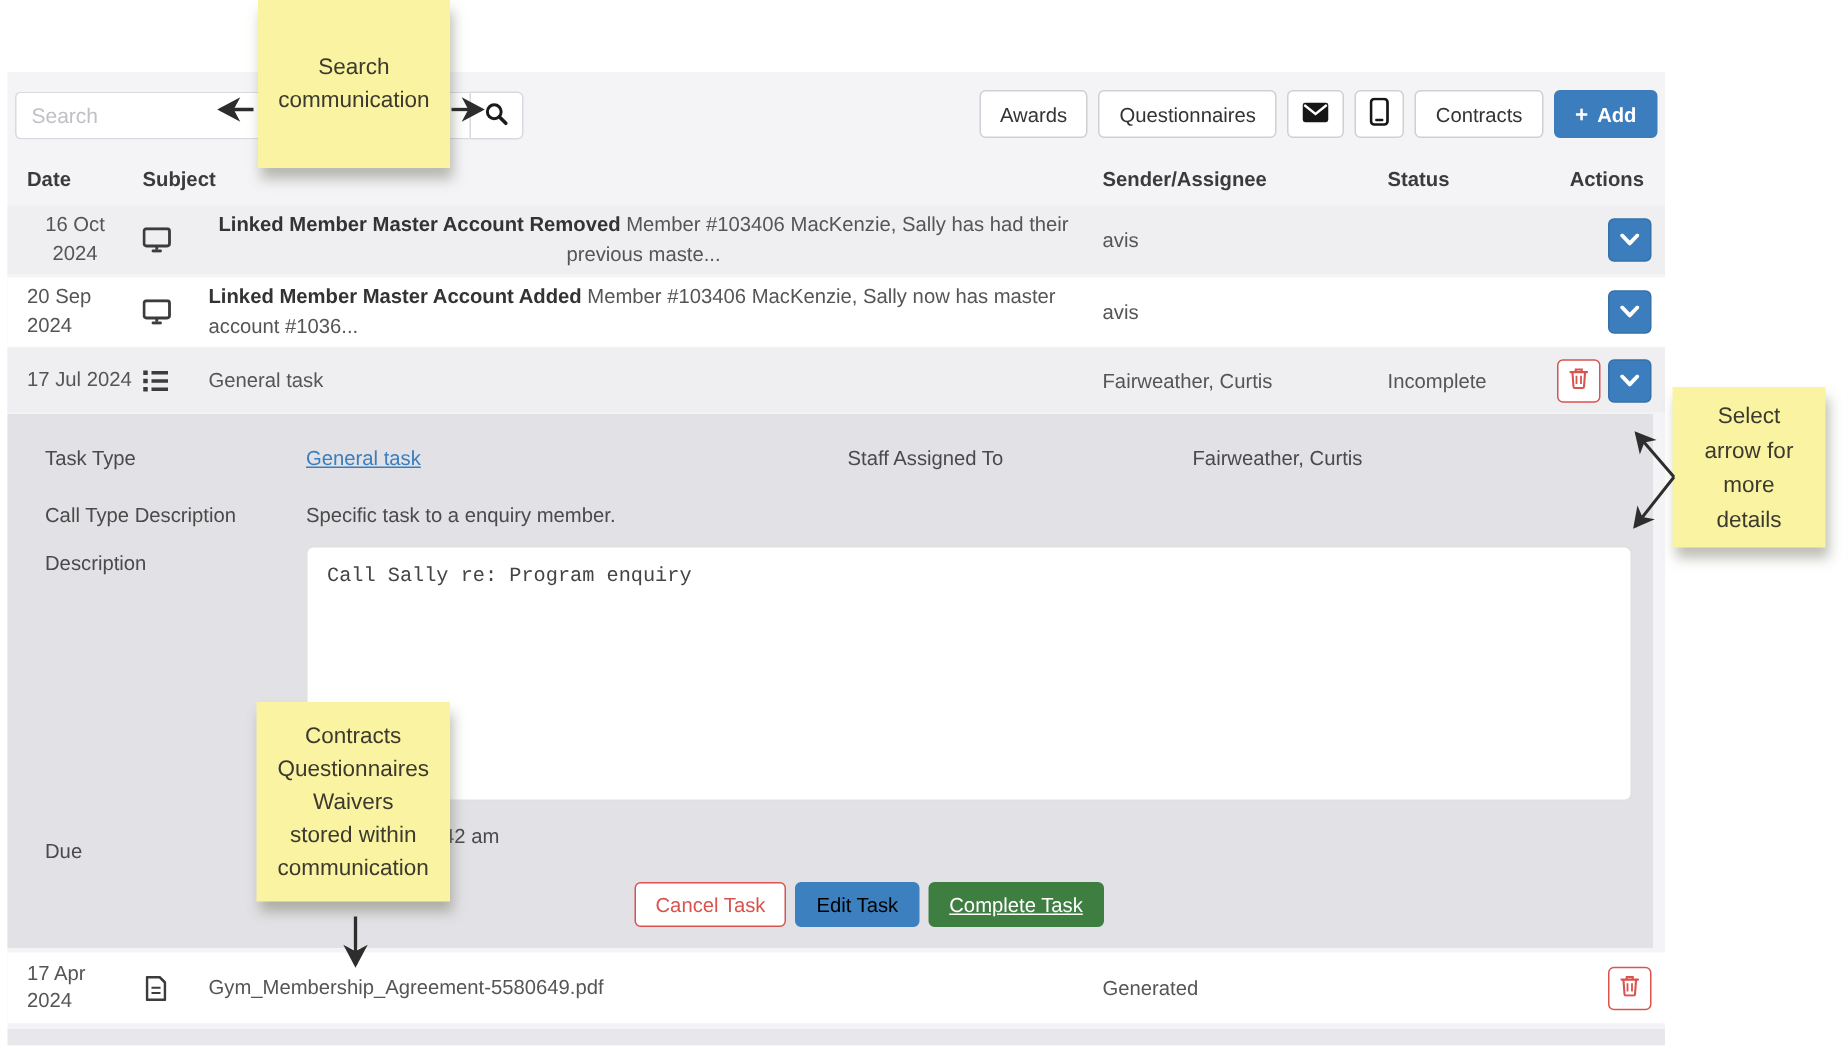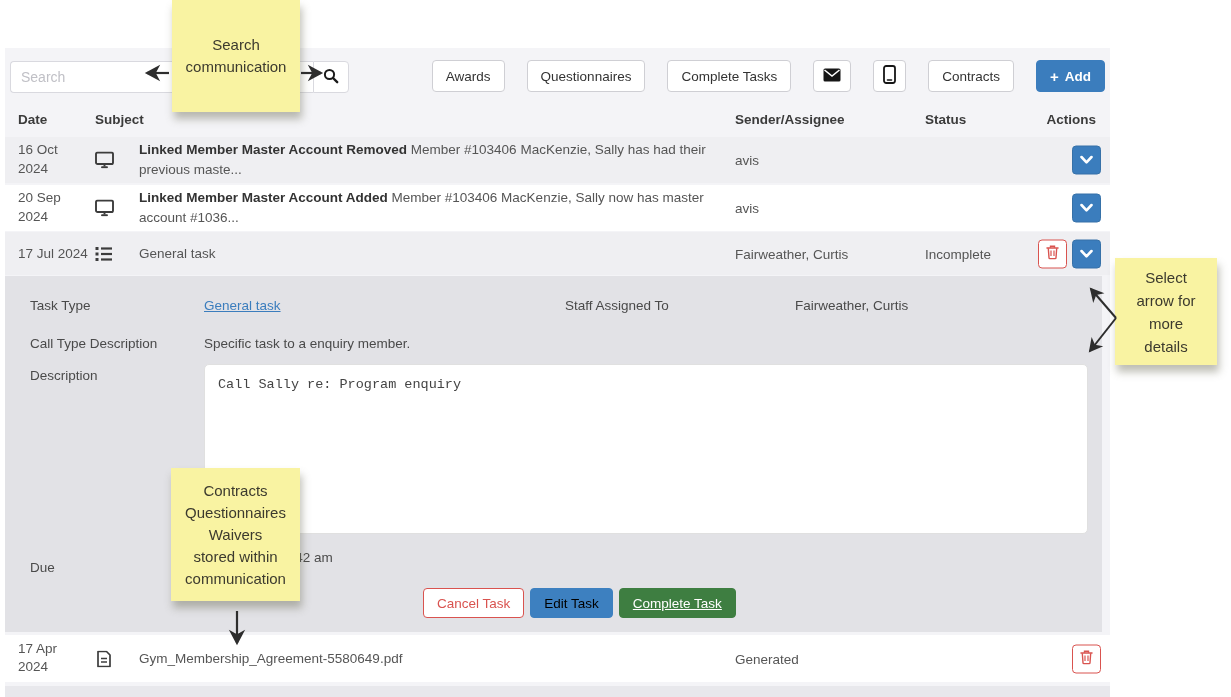--- a/index.html
+++ b/index.html
@@ -7,36 +7,36 @@
   body { position:relative; color:#4a4a4a; }
 
   .panel { position:absolute; left:5px; top:48px; width:1105px; height:638px; background:#f4f4f7; }
 
   
   .topbar { position:absolute; left:0; top:0; width:100%; height:54px; }
   .search-group { position:absolute; left:5px; top:13px; display:flex; }
   .search-group input { width:303px; height:32px; border:1px solid #d9d9df; border-right:none; border-radius:4px 0 0 4px; background:#fff; padding:0 10px; font-size:14px; color:#555; outline:none; font-family:inherit; }
   .search-group input::placeholder { color:#c0c0c6; }
   .search-btn { width:36px; height:32px; border:1px solid #d9d9df; border-radius:0 4px 4px 0; background:#fff; cursor:pointer; display:flex; align-items:center; justify-content:center; }
-  .topbar-buttons { position:absolute; right:5px; top:12px; display:flex; gap:22px; align-items:flex-start; }
+  .topbar-buttons { position:absolute; right:5px; top:12px; display:flex; gap:7px; align-items:flex-start; }
   .tb-btn { height:32px; padding:0 13px; background:#fff; border:1px solid #cfcfd4; border-radius:4px; font-size:13.5px; color:#333; cursor:pointer; display:flex; align-items:center; justify-content:center; gap:4px; font-family:inherit; }
   .tb-btn.icon-only { padding:0 9px; }
   .tb-btn.add { background:#3b7dbd; border-color:#3b7dbd; color:#fff; font-weight:700; }
   .tb-btn.add .plus { font-size:15px; font-weight:700; margin-right:2px; }
 
   
   .thead { position:absolute; top:56px; left:0; width:100%; height:32px; font-size:13.5px; font-weight:700; color:#3b3b3b; }
   .thead span { position:absolute; top:8px; }
   .th-date { left:13px; } .th-subject { left:90px; } .th-sender { left:730px; } .th-status { left:920px; } .th-actions { right:14px; }
 
   
   .row { position:absolute; left:0; width:100%; font-size:13.5px; color:#555; }
   .row.grey { background:#efeff2; }
   .row.white { background:#ffffff; }
-  .row-1 { top:89px;  height:46px; }
+  .row-1 { top:89px;  height:46px;text-align:center; }
   .row-2 { top:137px; height:46px; }
   .row-3 { top:184px; height:43px; }
   .row-4 { top:587px; height:47px; }
   .cell-date { position:absolute; left:13px; top:50%; transform:translateY(-50%); width:64px; line-height:1.4; }
   .row-3 .cell-date { white-space:nowrap; }
   .cell-icon { position:absolute; left:88px; top:50%; transform:translateY(-50%); width:22px; display:flex; justify-content:center; }
   .cell-subject { position:absolute; left:134px; top:50%; transform:translateY(-50%); width:580px; line-height:1.5; }
   .cell-subject b { color:#333; }
   .cell-sender { position:absolute; left:730px; top:50%; transform:translateY(-50%); }
   .cell-status { position:absolute; left:920px; top:50%; transform:translateY(-50%); }
@@ -85,21 +85,20 @@
           <svg width="16" height="16" viewBox="0 0 16 16">
               <circle cx="6.5" cy="6.5" r="4.6" fill="none" stroke="#1a1a1a" stroke-width="2"></circle>
               <line x1="10" y1="10" x2="14.2" y2="14.2" stroke="#1a1a1a" stroke-width="2.4" stroke-linecap="round"></line>
             </svg>
         </span>
       </button>
     </div>
     <div class="topbar-buttons">
       <button class="tb-btn">Awards</button>
       <button class="tb-btn">Questionnaires</button>
-      <button class="tb-btn">Complete Tasks</button>
       <button class="tb-btn icon-only">
         <span>
           <svg width="18" height="14" viewBox="0 0 18 14">
               <rect x="0.5" y="0.5" width="17" height="13" rx="1.6" fill="#161616"></rect>
               <polyline points="1.5,2 9,8 16.5,2" fill="none" stroke="#fff" stroke-width="1.6"></polyline>
             </svg>
         </span>
       </button>
       <button class="tb-btn icon-only">
         <span>

